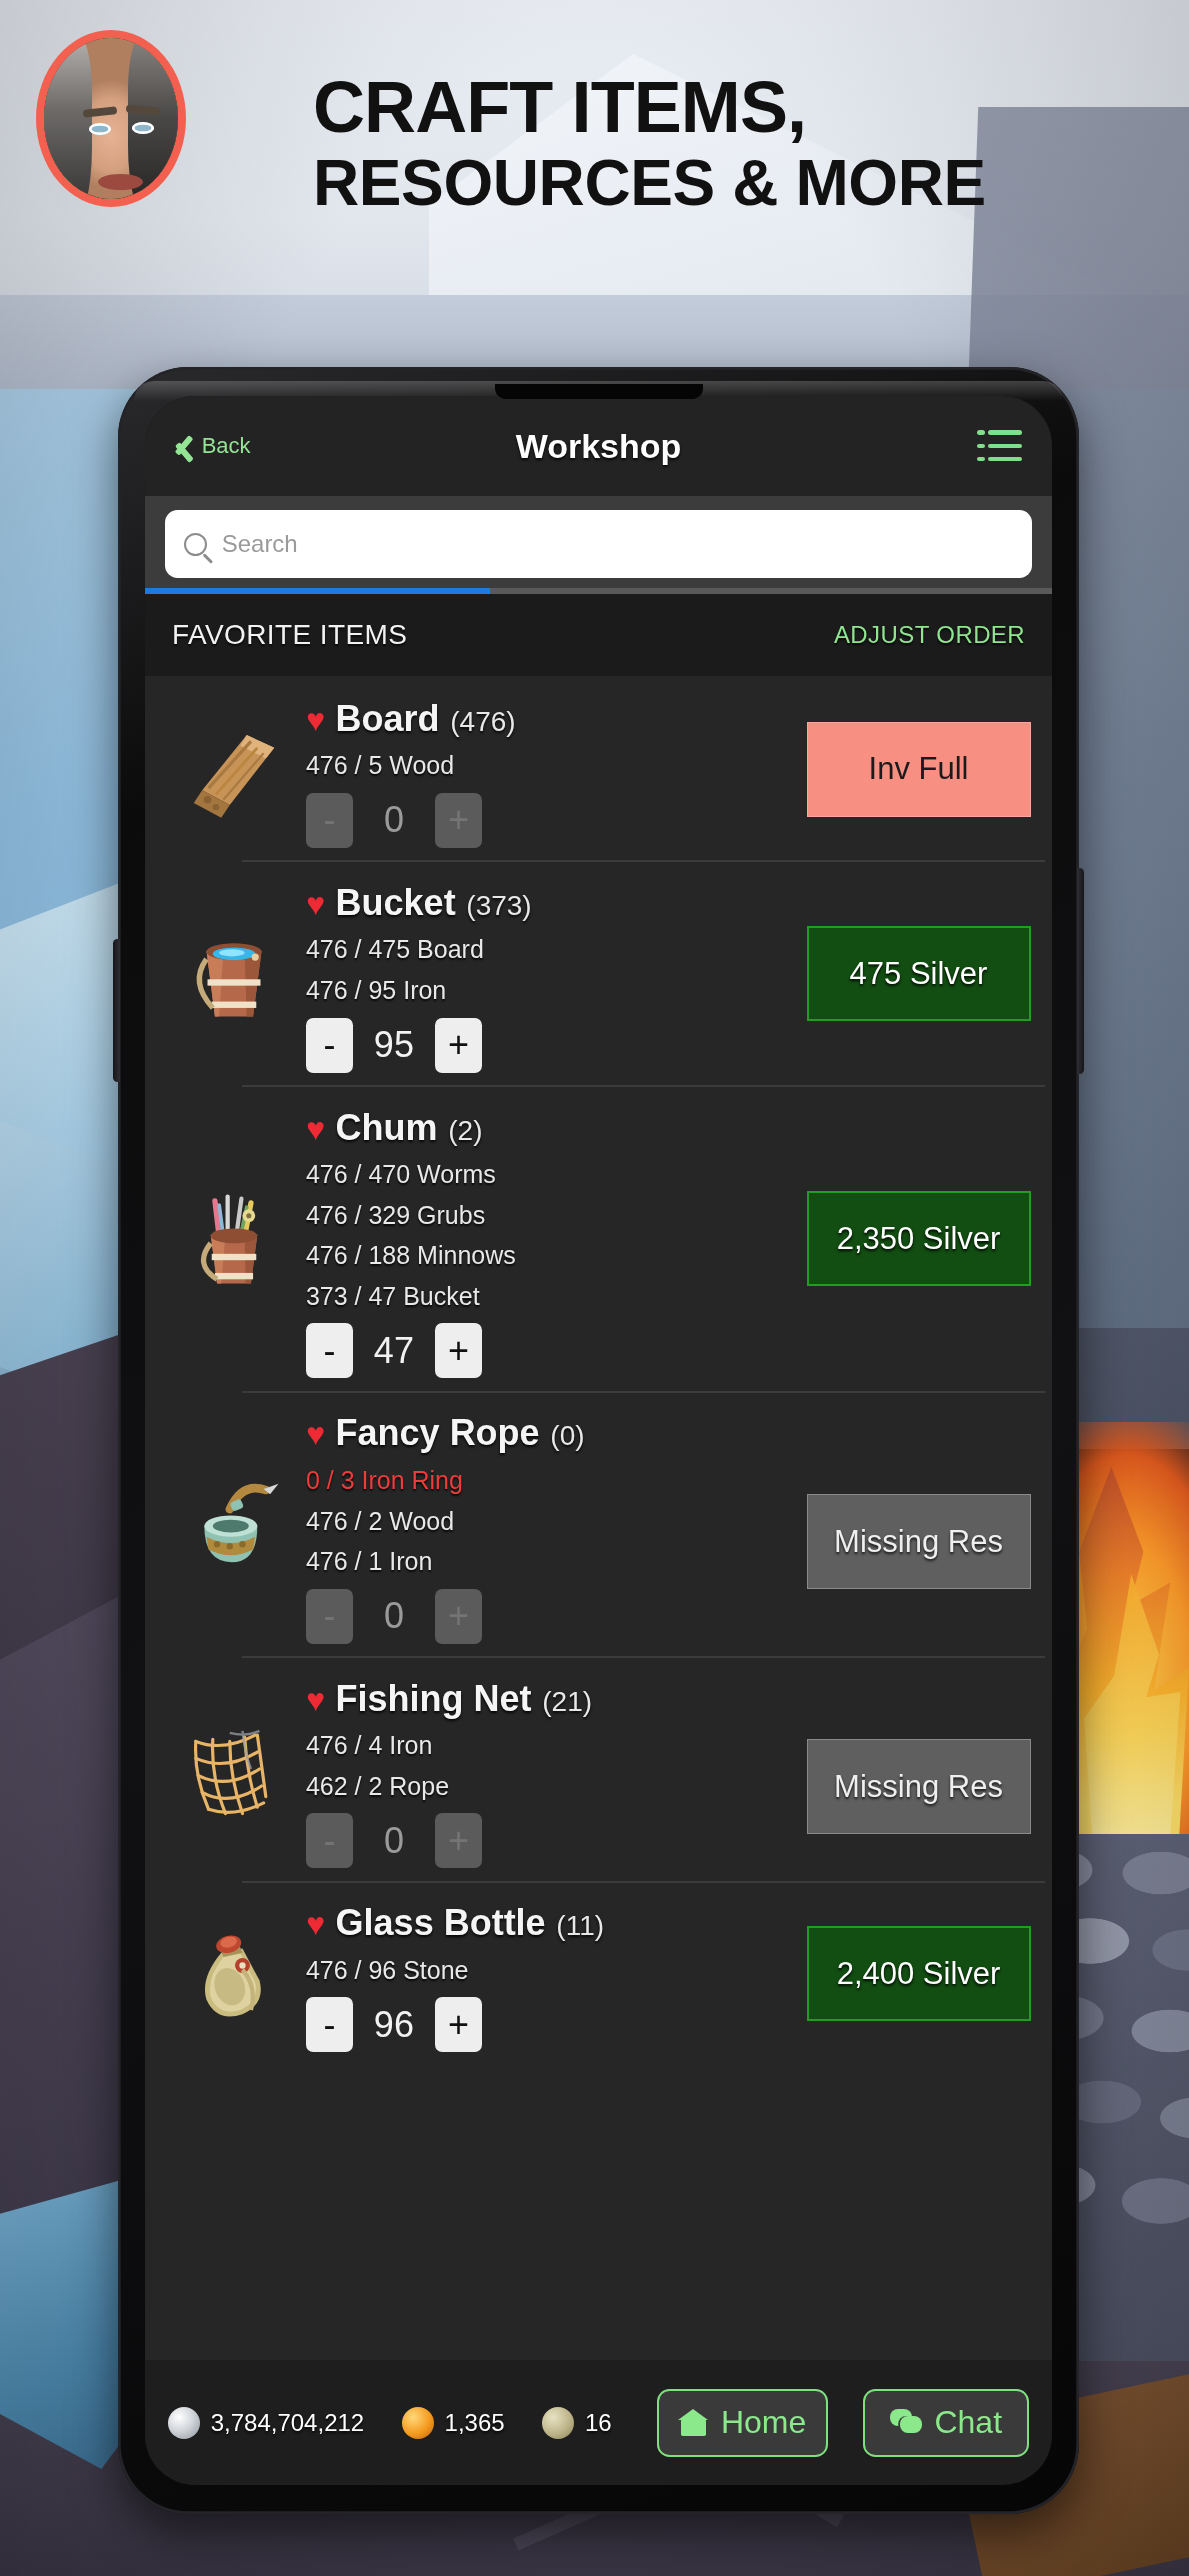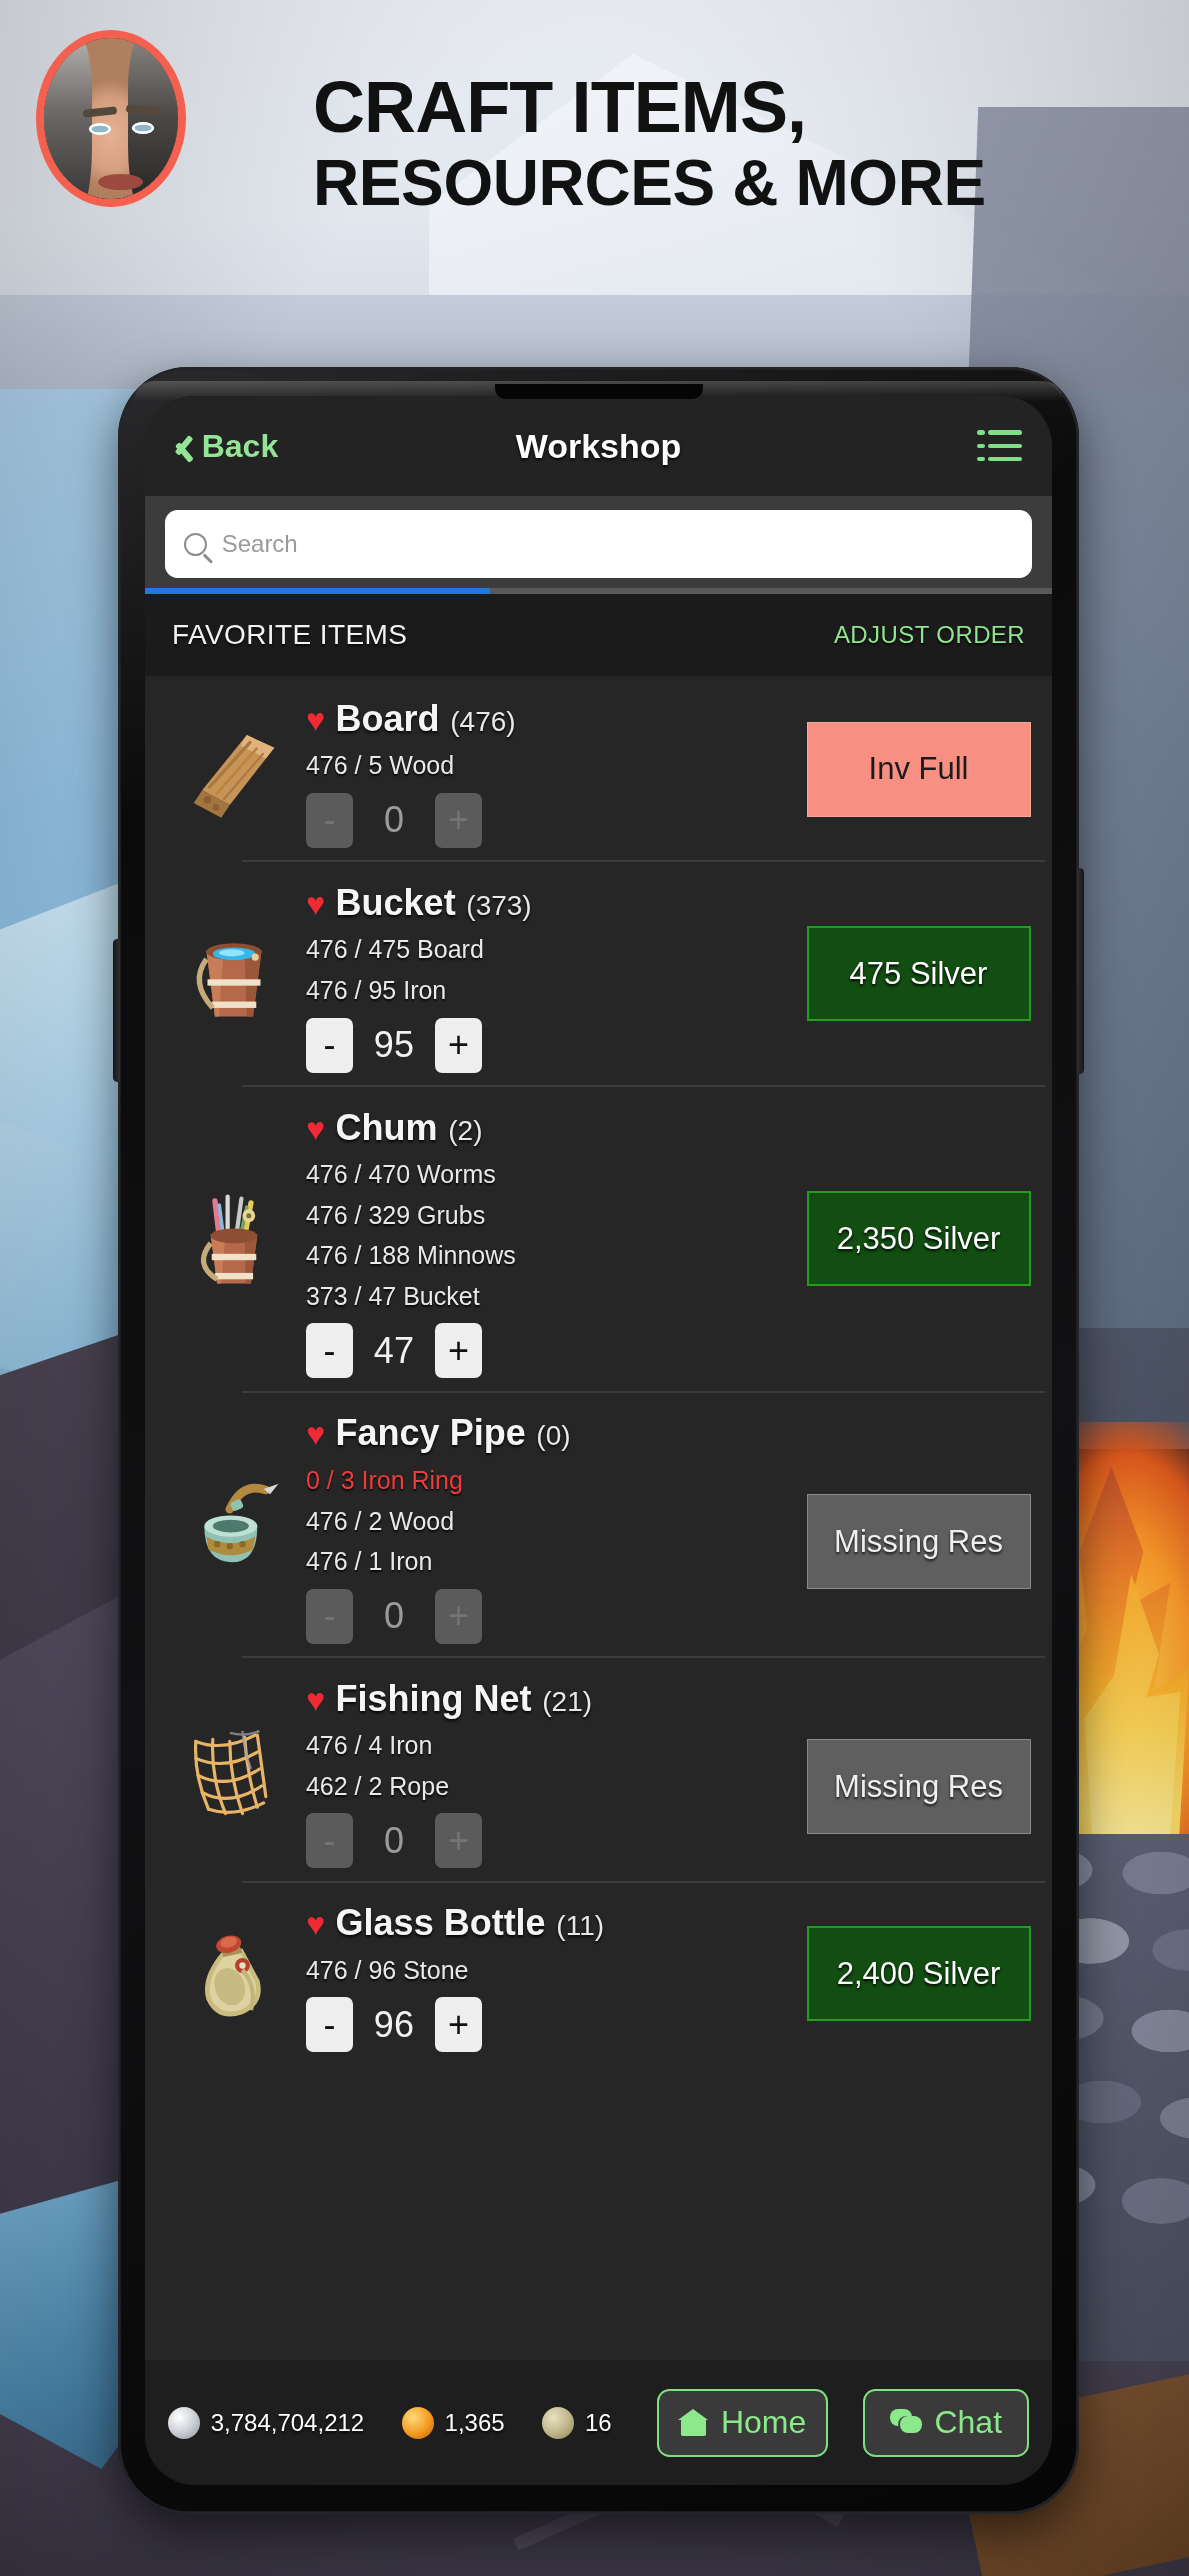--- a/index.html
+++ b/index.html
@@ -202,21 +202,21 @@
     position: relative;
   }
   .back-btn { display: flex; align-items: center; gap: 10.7px; cursor: pointer; }
   .chev { width: 23px; height: 32px; position: relative; }
   .chev::before, .chev::after {
     content: ''; position: absolute; left: 7.2px; width: 6.3px; height: 21.5px;
     background: #93e495; border-radius: 1.8px;
   }
   .chev::before { top: 0px; transform: rotate(40deg); transform-origin: bottom left; }
   .chev::after  { top: 16px; transform: rotate(-40deg); transform-origin: top left; }
-  .back-label { color: #93e495; font-size: 32px; font-weight: 700; }
+  .back-label { color: #93e495; font-size: 22px; font-weight: 400; }
   .nav-title {
     position: absolute; left: 0; right: 0; text-align: center;
     color: #fff; font-size: 34px; font-weight: 700; pointer-events: none;
     text-shadow: 0 1.8px 2.7px rgba(0,0,0,.8);
   }
   .menu-btn { margin-left: auto; width: 45px; height: 39px; position: relative; cursor: pointer; z-index: 2; }
   .menu-btn i {
     position: absolute; right: 0; height: 4.5px; background: #7fe08a; border-radius: 2.7px;
   }
   .menu-btn i:nth-child(1) { top: 3.6px; width: 34px; }
@@ -539,21 +539,21 @@
       <path d="M24,62 Q47,74 70,62 L68,74 Q47,85 26,74 Z" fill="#b08a3d"></path>
       <circle cx="34" cy="69" r="3" fill="#8a6a2b"></circle>
       <circle cx="46" cy="71" r="3" fill="#8a6a2b"></circle>
       <circle cx="58" cy="69" r="3" fill="#8a6a2b"></circle>
       <rect x="47" y="28" width="11" height="9" rx="3" fill="#8fc2b2" transform="rotate(-24 52 32)"></rect>
     </svg>
           </div>
     <div class="info">
       <div class="item-title">
         <span class="heart">♥</span>
-        <span class="item-name">Fancy Pipe</span>
+        <span class="item-name">Fancy Rope</span>
         <span class="item-count">(0)</span>
       </div>
       <div class="req missing">0 / 3 Iron Ring</div>
             <div class="req">476 / 2 Wood</div>
             <div class="req">476 / 1 Iron</div>
       <div class="stepper">
         <div class="step-btn disabled">-</div>
         <div class="step-val dim">0</div>
         <div class="step-btn disabled">+</div>
       </div>

